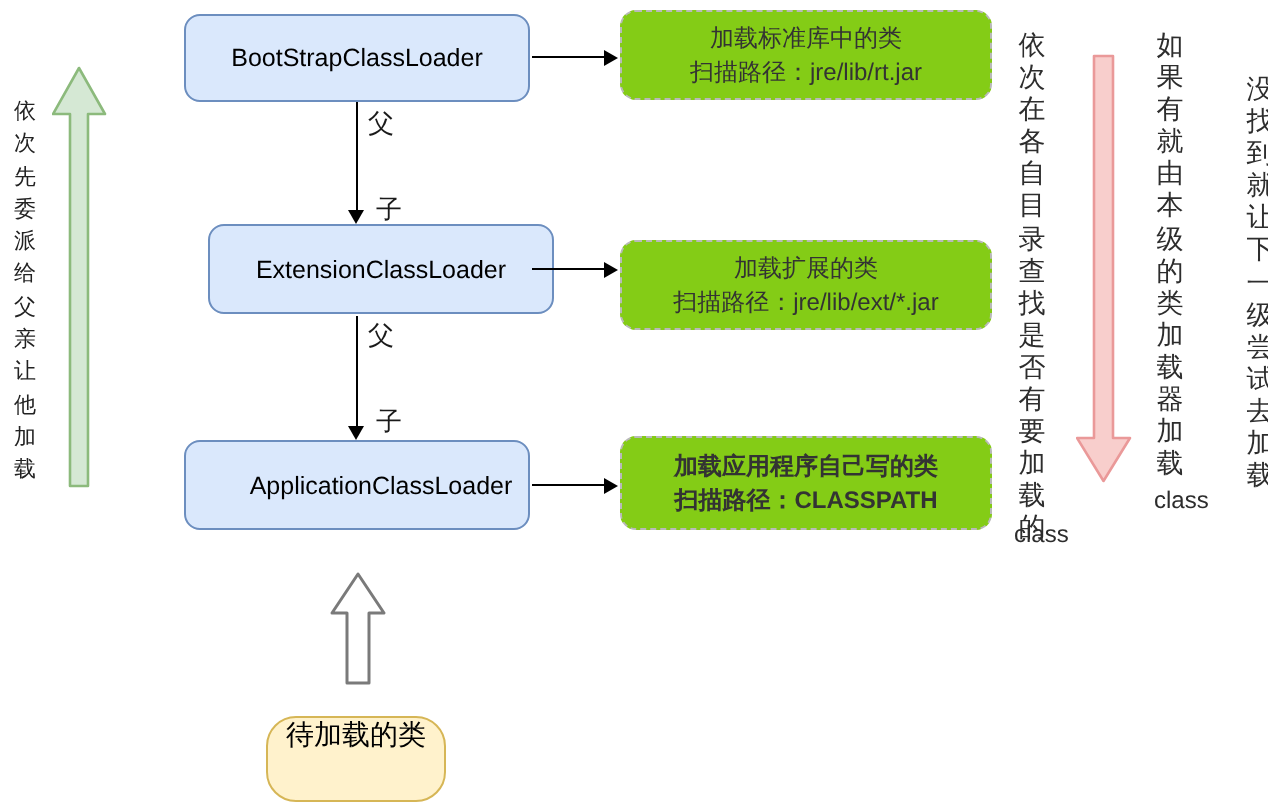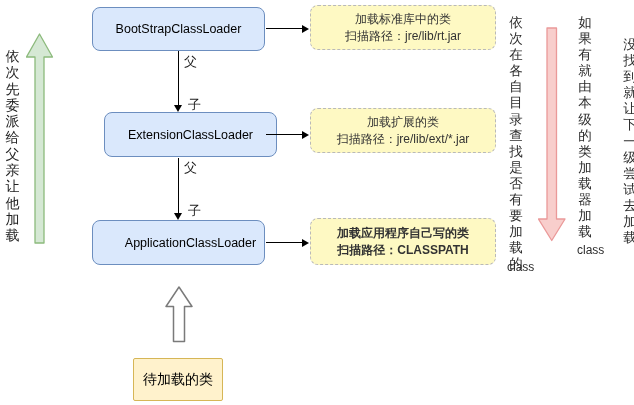--- a/index.html
+++ b/index.html
@@ -16,21 +16,21 @@
   .vtext {
     position: absolute;
     width: 18px;
     word-break: break-all;
     text-align: center;
     font-size: 13.5px;
     line-height: 16.1px;
     color: #2d2d2d;
     white-space: normal;
   }
-  .vtext.left-note { font-size: 14px; line-height: 16.3px; width: 17px; color: #222; }
+  .vtext.left-note { font-size: 11px; line-height: 16.3px; width: 17px; color: #222; }
   .vsuffix {
     position: absolute;
     font-size: 12px;
     color: #2d2d2d;
     white-space: nowrap;
   }
 
   
   .loader-box {
     position: absolute;
@@ -39,36 +39,36 @@
     border: 1px solid #6c8ebf;
     border-radius: 8px;
     display: flex; align-items: center; justify-content: center;
     font-size: 12.5px; color: #000;
   }
 
   
   .desc-box {
     position: absolute;
     left: 310px; width: 186px; height: 45px;
-    background: #fef9c3;
+    background: #84cc16;
     border: 1px dashed #b9b9b9;
     border-radius: 8px;
     display: flex; flex-direction: column; align-items: center; justify-content: center;
     font-size: 12px; line-height: 17px; color: #333;
     text-align: center;
   }
 
   
   .pending-box {
     position: absolute;
     left: 133px; top: 358px; width: 90px; height: 43px;
     background: #fff2cc;
     border: 1px solid #d6b656;
-    border-radius: 2px;
-    display: flex; align-items: center; justify-content: center;
+    border-radius: 15px;
+    display: flex; align-items: flex-start; justify-content: center;
     font-size: 14px; color: #000;
   }
 
   
   .vline { position: absolute; width: 1px; background: #000; }
   .hline { position: absolute; height: 1px; background: #000; }
   .arrow-down {
     position: absolute; width: 0; height: 0;
     border-left: 4px solid transparent; border-right: 4px solid transparent;
     border-top: 7px solid #000;
@@ -123,21 +123,21 @@
   <div class="hline" style="left:266px; top:134px; width:37px;"></div>
   <div class="arrow-right" style="left:302px; top:131px;"></div>
 
   <div class="hline" style="left:266px; top:242px; width:37px;"></div>
   <div class="arrow-right" style="left:302px; top:239px;"></div>
 
   <div class="desc-box" style="top:5px;">
     <div>加载标准库中的类</div>
     <div>扫描路径：jre/lib/rt.jar</div>
   </div>
-  <div class="desc-box" style="top:108px;text-align:center;">
+  <div class="desc-box" style="top:120px;text-align:center;">
     <div>加载扩展的类</div>
     <div>扫描路径：jre/lib/ext/*.jar</div>
   </div>
   <div class="desc-box" style="top:218px; height:47px;font-weight:bold;">
     <div>加载应用程序自己写的类</div>
     <div>扫描路径：CLASSPATH</div>
   </div>
 
   <div class="vtext" style="left:507px; top:15px;">依次在各自目录查找是否有要加载的</div>
   <div class="vsuffix" style="left:507px; top:260px;">class</div>

